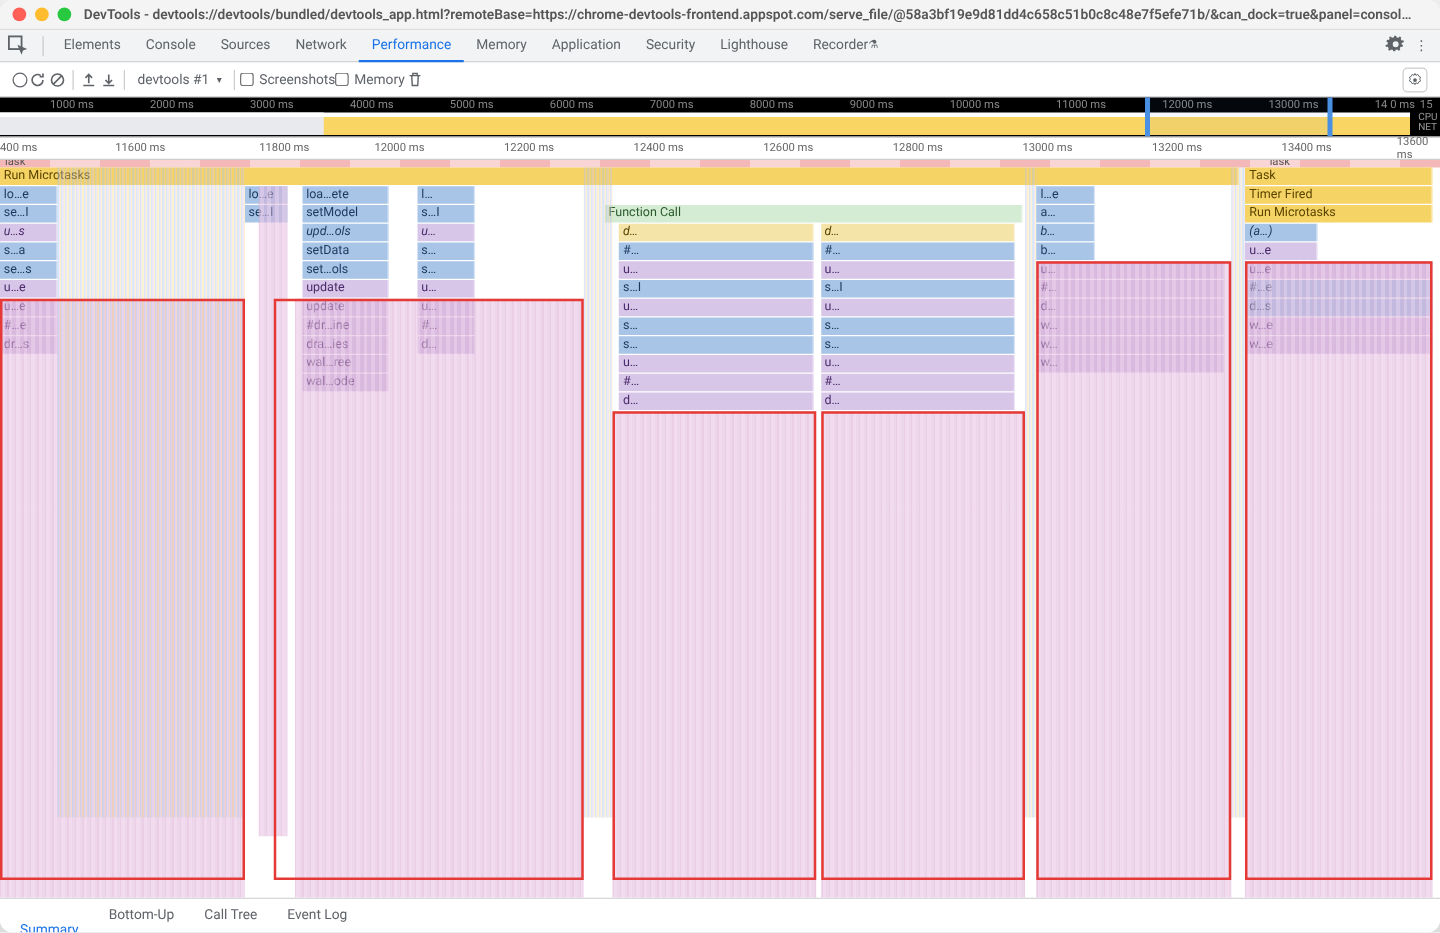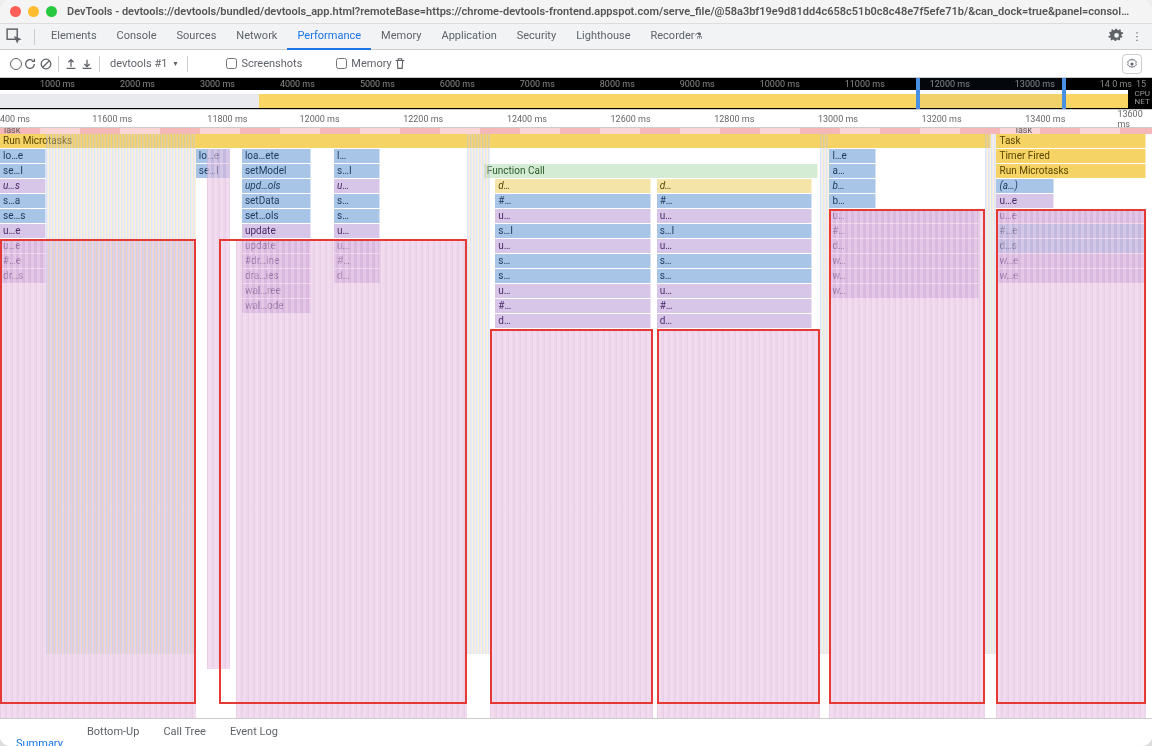--- a/index.html
+++ b/index.html
@@ -18,21 +18,21 @@
 .tab-sep { border-left: 1px solid #ccc; height: 16px; margin: 0 4px; }
 .tabs .spacer { flex: 1; }
 .gear-icon, .kebab-icon { width: 18px; height: 18px; display: flex; align-items: center; justify-content: center; color: #5f6368; }
 
 .toolbar { height: 28px; display: flex; align-items: center; padding: 4px 10px; border-bottom: 1px solid #ccc; background: #fff; }
 .tb-icon { width: 16px; height: 16px; display: flex; align-items: center; justify-content: center; color: #5f6368; }
 .tb-icon.rec { border: 1.5px solid #5f6368; border-radius: 50%; width: 12px; height: 12px; }
 .tb-icon svg { width: 14px; height: 14px; }
 .dropdown { display: flex; align-items: center; gap: 6px; color: #5f6368; padding: 2px 6px; }
 .dropdown .caret { font-size: 8px; }
-.cb { display: flex; align-items: center; gap: 4px; color: #5f6368; margin-left: 34px; }
+.cb { display: flex; align-items: center; gap: 4px; color: #5f6368; }
 .cb input { width: 11px; height: 11px; }
 .toolbar .spacer { flex: 1; }
 .settings-gear { width: 20px; height: 20px; border: 1px solid #ccc; border-radius: 4px; display: flex; align-items: center; justify-content: center; }
 
 .overview { height: 32px; border-bottom: 1px solid #ccc; position: relative; background: #000000; }
 .ov-labels { display: flex; justify-content: space-between; padding: 0 20px 0 40px; position: absolute; width: 100%; top: 1px; font-size: 9px; color: #888; }
 .ov-labels span:last-child { position: absolute; right: 6px; }
 .ov-side { position: absolute; right: 2px; top: 12px; font-size: 8px; color: #999; line-height: 8px; }
 .ov-mini { position: absolute; top: 12px; left: 0; right: 24px; height: 18px; background: linear-gradient(#fff 0 4px, #f9d564 4px 16px, #f9d564 16px 18px); }
 .ov-mini::before { content:""; position:absolute; left:0; width:23%; top:0; bottom:0; background: linear-gradient(#fff 0 4px, #e8eaed 4px 18px); }

